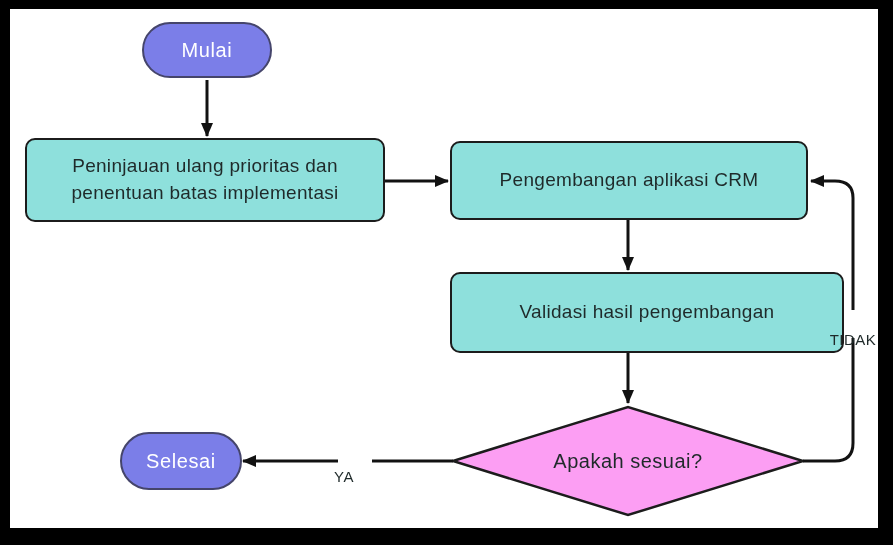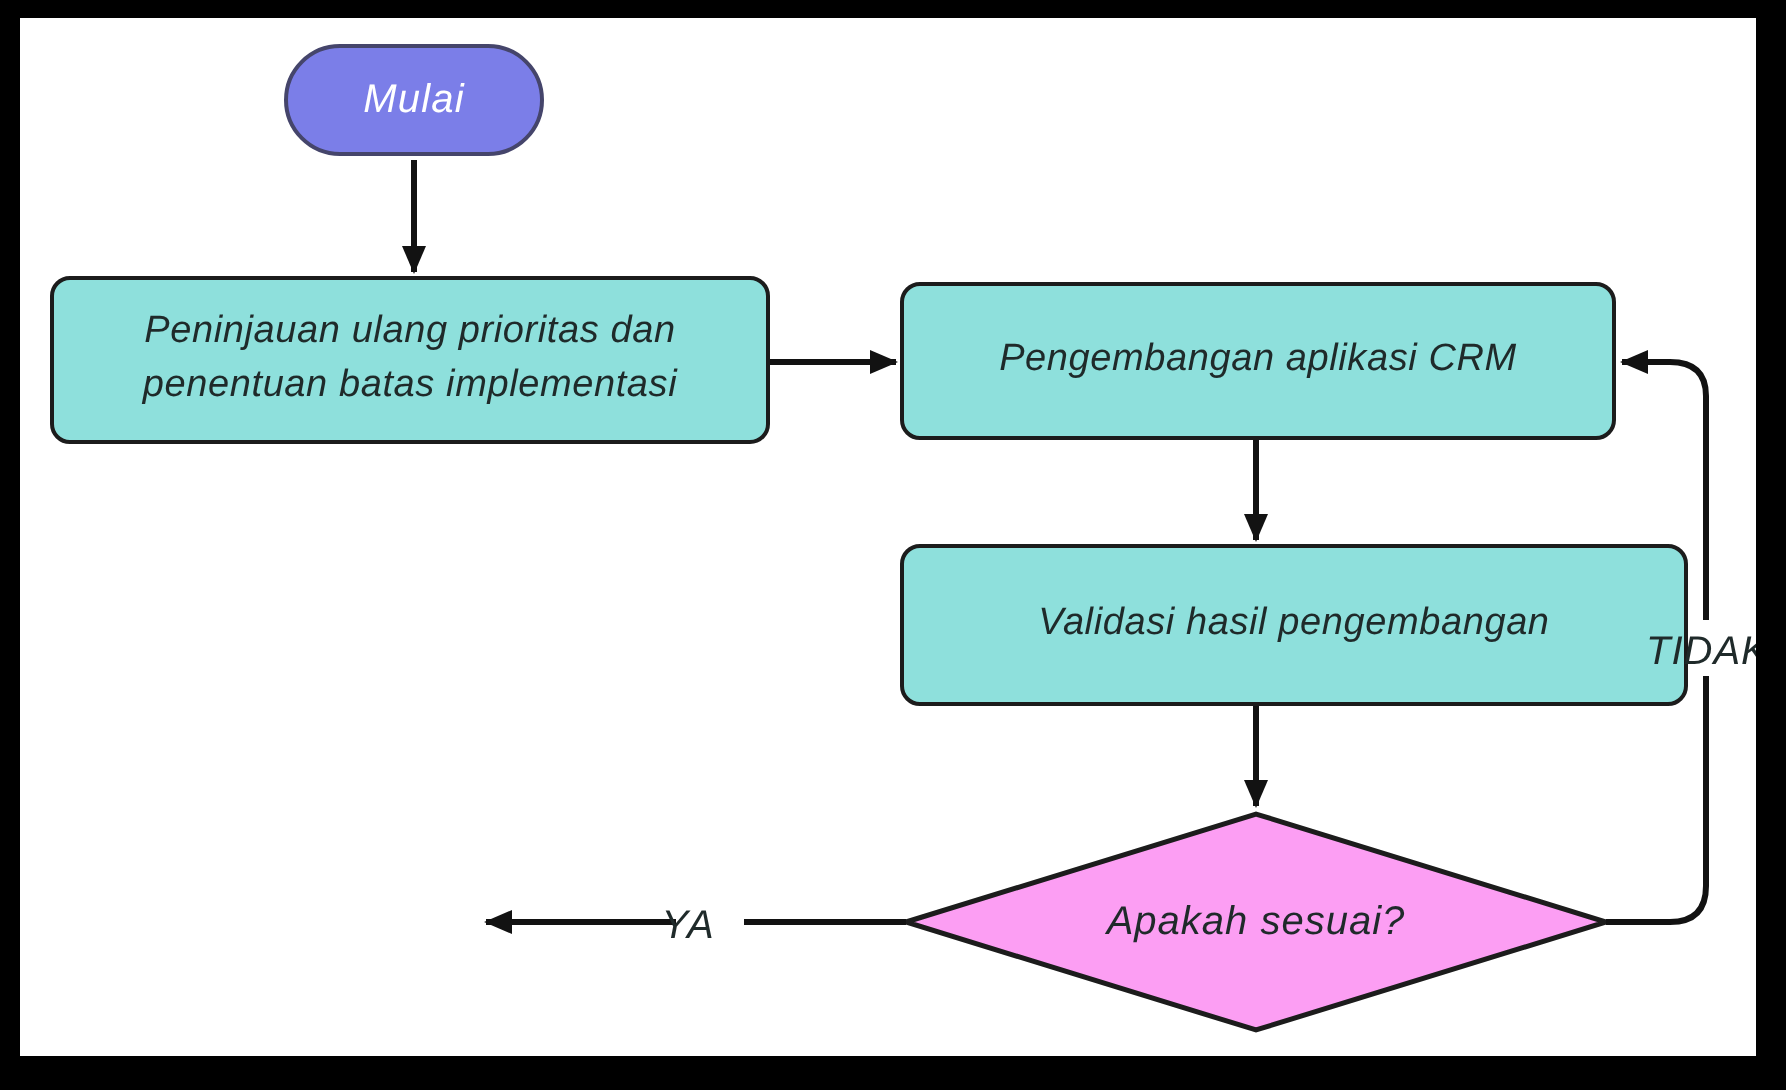--- a/index.html
+++ b/index.html
@@ -8,21 +8,20 @@
     width:893px;height:545px;
     background:var(--frame,#000);
     font-family:"Liberation Sans", sans-serif;
     overflow:hidden;
   }
   .canvas{
     position:absolute;
     left:10px;top:9px;right:15px;bottom:17px;
     background:var(--canvas_bg,#fff);
     overflow:hidden;
-    font-style:italic;
   }
   .edges{position:absolute;left:0;top:0;width:868px;height:519px;}
   .edge{stroke:var(--line,#121212);stroke-width:3;fill:none;}
   .arrowhead{fill:var(--line,#121212);}
   .decision-shape{fill:var(--decision_fill,#fc9ef3);stroke:var(--shape_border,#1c1c1c);stroke-width:2.5;}
   .node{
     position:absolute;
     display:flex;align-items:center;justify-content:center;
     text-align:center;box-sizing:border-box;
   }
@@ -43,22 +42,23 @@
   }
   .decision-label{
     position:absolute;
     display:flex;align-items:center;justify-content:center;
     color:var(--text_dark,#1f2a2a);
     font-size:20px;letter-spacing:.5px;
   }
   .edge-label{
     position:absolute;
     color:var(--text_dark,#1f2a2a);
-    font-size:20px;letter-spacing:.5px;
+    font-size:15px;letter-spacing:.5px;
     text-align:center;
+    margin-top:16px;
   }
   #node-start{left:132px;top:13px;width:130px;height:56px;}
   #node-review{left:15px;top:129px;width:360px;height:84px;}
   #node-develop{left:440px;top:132px;width:358px;height:79px;}
   #node-validate{left:440px;top:263px;width:394px;height:81px;}
   #decision-label{left:443px;top:398px;width:350px;height:108px;text-align:center;}
   #node-end{left:110px;top:423px;width:122px;height:58px;}
   #edge-label-yes{left:314px;top:443px;width:40px;}
   #edge-label-no{left:813px;top:306px;width:60px;}
 </style>
@@ -105,19 +105,22 @@
     </div>
 
     <div class="node process" id="node-validate">
       <span>Validasi hasil pengembangan</span>
     </div>
 
     <div class="decision-label" id="decision-label">
       <span>Apakah sesuai?</span>
     </div>
 
+    <div class="node terminator" id="node-end">
+      <span>Selesai</span>
+    </div>
 
     <div class="edge-label" id="edge-label-yes">YA</div>
 
     <div class="edge-label" id="edge-label-no">TIDAK</div>
 
   </div>
 </div>
 
 </body></html>

